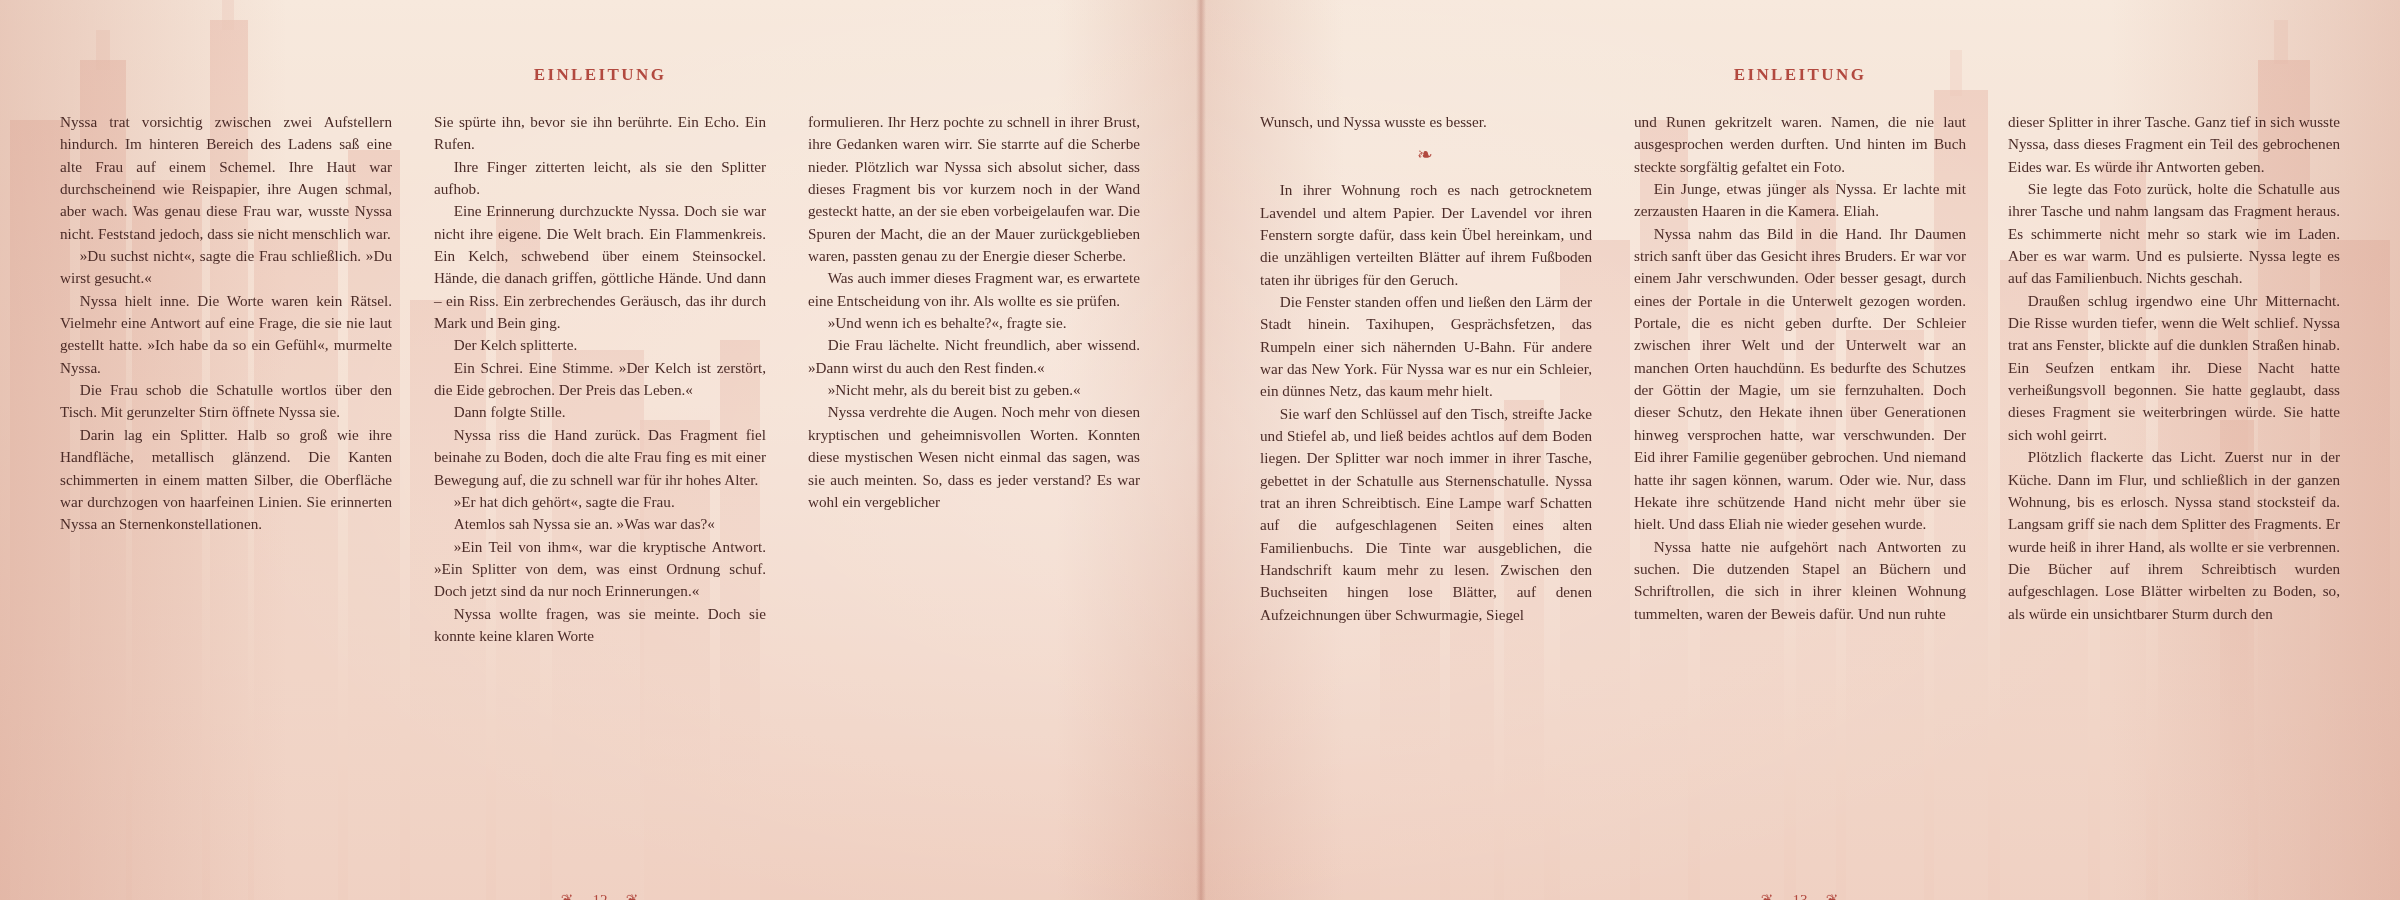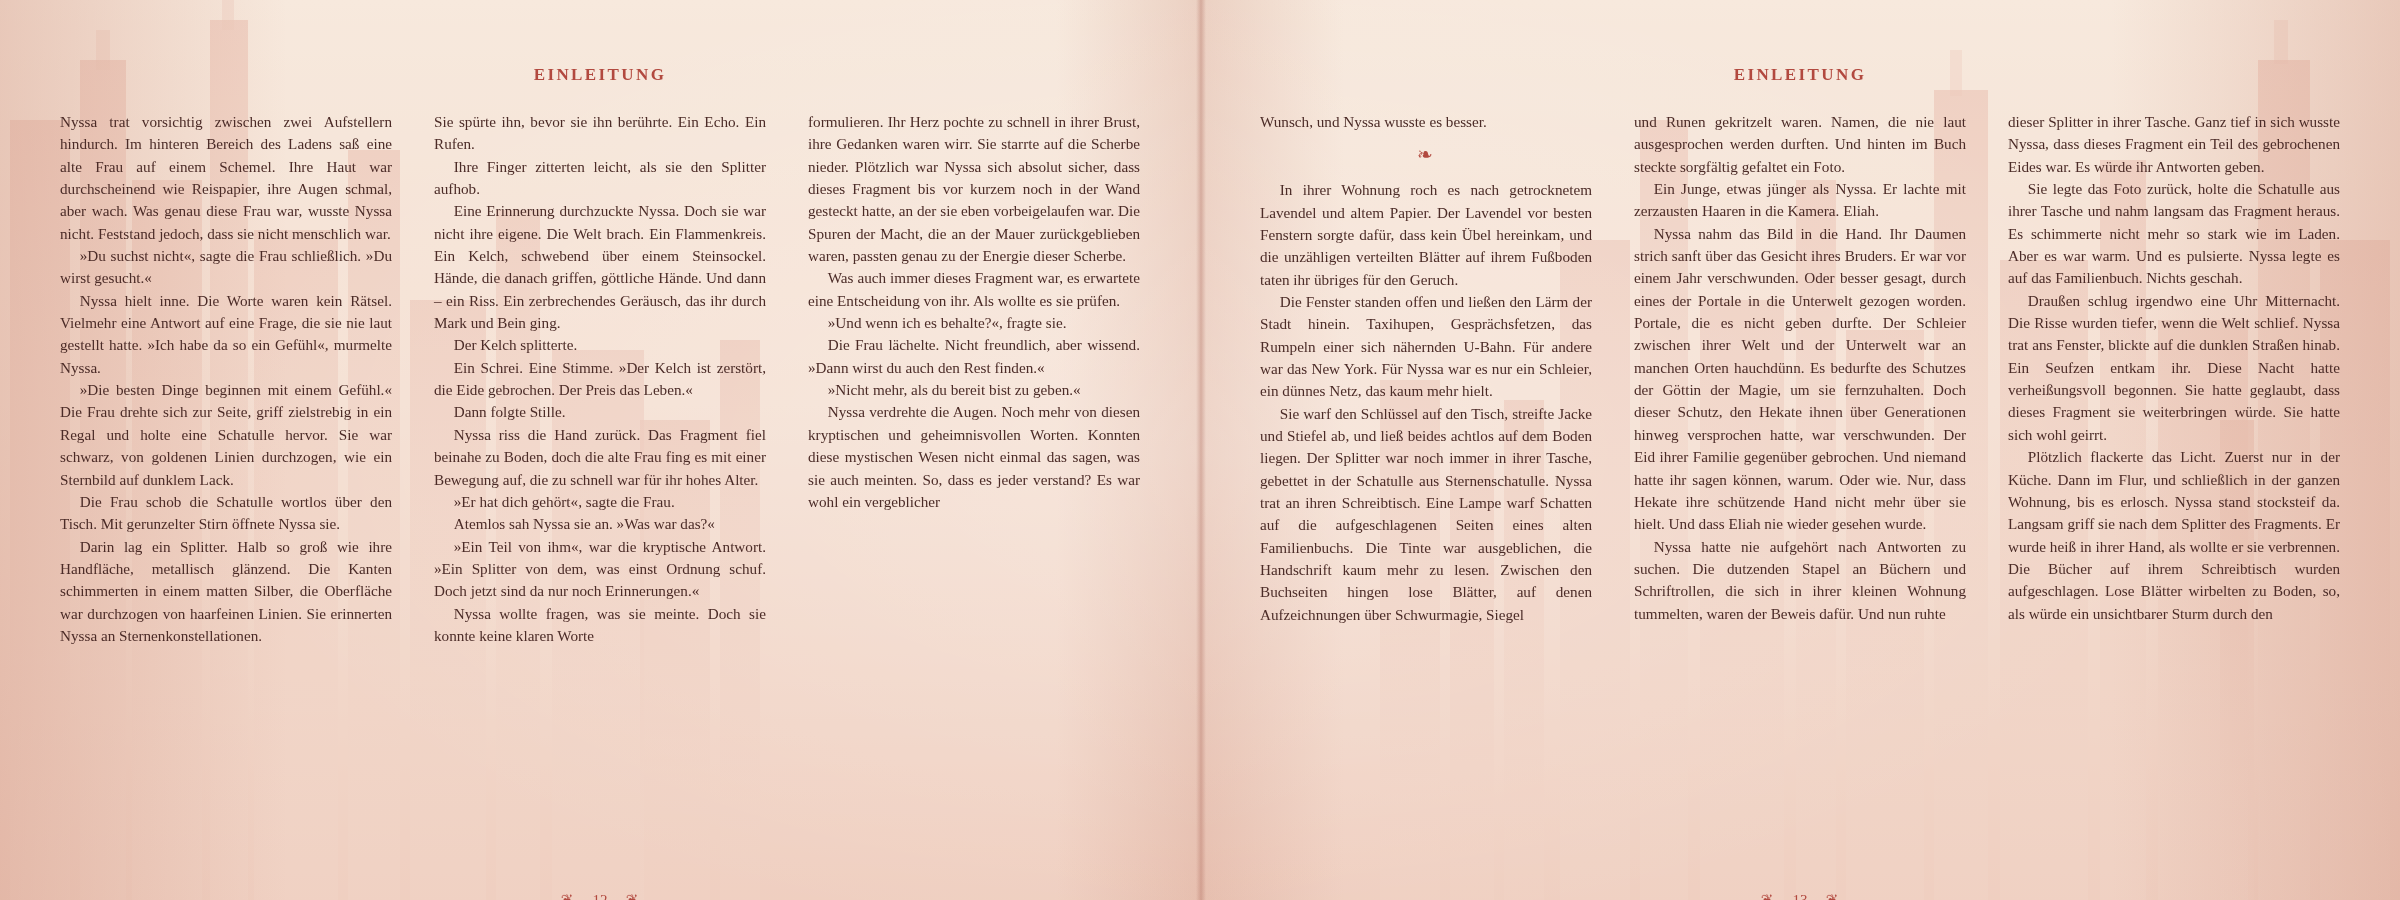--- a/index.html
+++ b/index.html
@@ -178,21 +178,20 @@
   <div class="gutter"></div>
 
   <div class="page page-left">
     <div class="running-head">EINLEITUNG</div>
     <div class="columns">
 
       <div class="col">
         <p class="noindent">Nyssa trat vorsichtig zwischen zwei Aufstellern hindurch. Im hinteren Bereich des Ladens saß eine alte Frau auf einem Schemel. Ihre Haut war durchscheinend wie Reispapier, ihre Augen schmal, aber wach. Was genau diese Frau war, wusste Nyssa nicht. Feststand jedoch, dass sie nicht menschlich war.</p>
         <p>»Du suchst nicht«, sagte die Frau schließlich. »Du wirst gesucht.«</p>
         <p>Nyssa hielt inne. Die Worte waren kein Rätsel. Vielmehr eine Antwort auf eine Frage, die sie nie laut gestellt hatte. »Ich habe da so ein Gefühl«, murmelte Nyssa.</p>
-        <p>»Die besten Dinge beginnen mit einem Gefühl.« Die Frau drehte sich zur Seite, griff zielstrebig in ein Regal und holte eine Schatulle hervor. Sie war schwarz, von goldenen Linien durchzogen, wie ein Sternbild auf dunklem Lack.</p>
         <p>Die Frau schob die Schatulle wortlos über den Tisch. Mit gerunzelter Stirn öffnete Nyssa sie.</p>
         <p>Darin lag ein Splitter. Halb so groß wie ihre Handfläche, metallisch glänzend. Die Kanten schimmerten in einem matten Silber, die Oberfläche war durchzogen von haarfeinen Linien. Sie erinnerten Nyssa an Sternenkonstellationen.</p>
       </div>
 
       <div class="col">
         <p class="noindent">Sie spürte ihn, bevor sie ihn berührte. Ein Echo. Ein Rufen.</p>
         <p>Ihre Finger zitterten leicht, als sie den Splitter aufhob.</p>
         <p>Eine Erinnerung durchzuckte Nyssa. Doch sie war nicht ihre eigene. Die Welt brach. Ein Flammenkreis. Ein Kelch, schwebend über einem Steinsockel. Hände, die danach griffen, göttliche Hände. Und dann – ein Riss. Ein zerbrechendes Geräusch, das ihr durch Mark und Bein ging.</p>
         <p>Der Kelch splitterte.</p>
         <p>Ein Schrei. Eine Stimme. »Der Kelch ist zerstört, die Eide gebrochen. Der Preis das Leben.«</p>
@@ -221,21 +220,21 @@
     </div>
   </div>
 
   <div class="page page-right">
     <div class="running-head">EINLEITUNG</div>
     <div class="columns">
 
       <div class="col">
         <p class="noindent">Wunsch, und Nyssa wusste es besser.</p>
         <div class="ornament-break">❧</div>
-        <p>In ihrer Wohnung roch es nach getrocknetem Lavendel und altem Papier. Der Lavendel vor besten Fenstern sorgte dafür, dass kein Übel hereinkam, und die unzähligen verteilten Blätter auf ihrem Fußboden taten ihr übriges für den Geruch.</p>
+        <p>In ihrer Wohnung roch es nach getrocknetem Lavendel und altem Papier. Der Lavendel vor ihren Fenstern sorgte dafür, dass kein Übel hereinkam, und die unzähligen verteilten Blätter auf ihrem Fußboden taten ihr übriges für den Geruch.</p>
         <p>Die Fenster standen offen und ließen den Lärm der Stadt hinein. Taxihupen, Gesprächsfetzen, das Rumpeln einer sich nähernden U-Bahn. Für andere war das New York. Für Nyssa war es nur ein Schleier, ein dünnes Netz, das kaum mehr hielt.</p>
         <p>Sie warf den Schlüssel auf den Tisch, streifte Jacke und Stiefel ab, und ließ beides achtlos auf dem Boden liegen. Der Splitter war noch immer in ihrer Tasche, gebettet in der Schatulle aus Sternenschatulle. Nyssa trat an ihren Schreibtisch. Eine Lampe warf Schatten auf die aufgeschlagenen Seiten eines alten Familienbuchs. Die Tinte war ausgeblichen, die Handschrift kaum mehr zu lesen. Zwischen den Buchseiten hingen lose Blätter, auf denen Aufzeichnungen über Schwurmagie, Siegel</p>
       </div>
 
       <div class="col">
         <p class="noindent">und Runen gekritzelt waren. Namen, die nie laut ausgesprochen werden durften. Und hinten im Buch steckte sorgfältig gefaltet ein Foto.</p>
         <p>Ein Junge, etwas jünger als Nyssa. Er lachte mit zerzausten Haaren in die Kamera. Eliah.</p>
         <p>Nyssa nahm das Bild in die Hand. Ihr Daumen strich sanft über das Gesicht ihres Bruders. Er war vor einem Jahr verschwunden. Oder besser gesagt, durch eines der Portale in die Unterwelt gezogen worden. Portale, die es nicht geben durfte. Der Schleier zwischen ihrer Welt und der Unterwelt war an manchen Orten hauchdünn. Es bedurfte des Schutzes der Göttin der Magie, um sie fernzuhalten. Doch dieser Schutz, den Hekate ihnen über Generationen hinweg versprochen hatte, war verschwunden. Der Eid ihrer Familie gegenüber gebrochen. Und niemand hatte ihr sagen können, warum. Oder wie. Nur, dass Hekate ihre schützende Hand nicht mehr über sie hielt. Und dass Eliah nie wieder gesehen wurde.</p>
         <p>Nyssa hatte nie aufgehört nach Antworten zu suchen. Die dutzenden Stapel an Büchern und Schriftrollen, die sich in ihrer kleinen Wohnung tummelten, waren der Beweis dafür. Und nun ruhte</p>
       </div>

